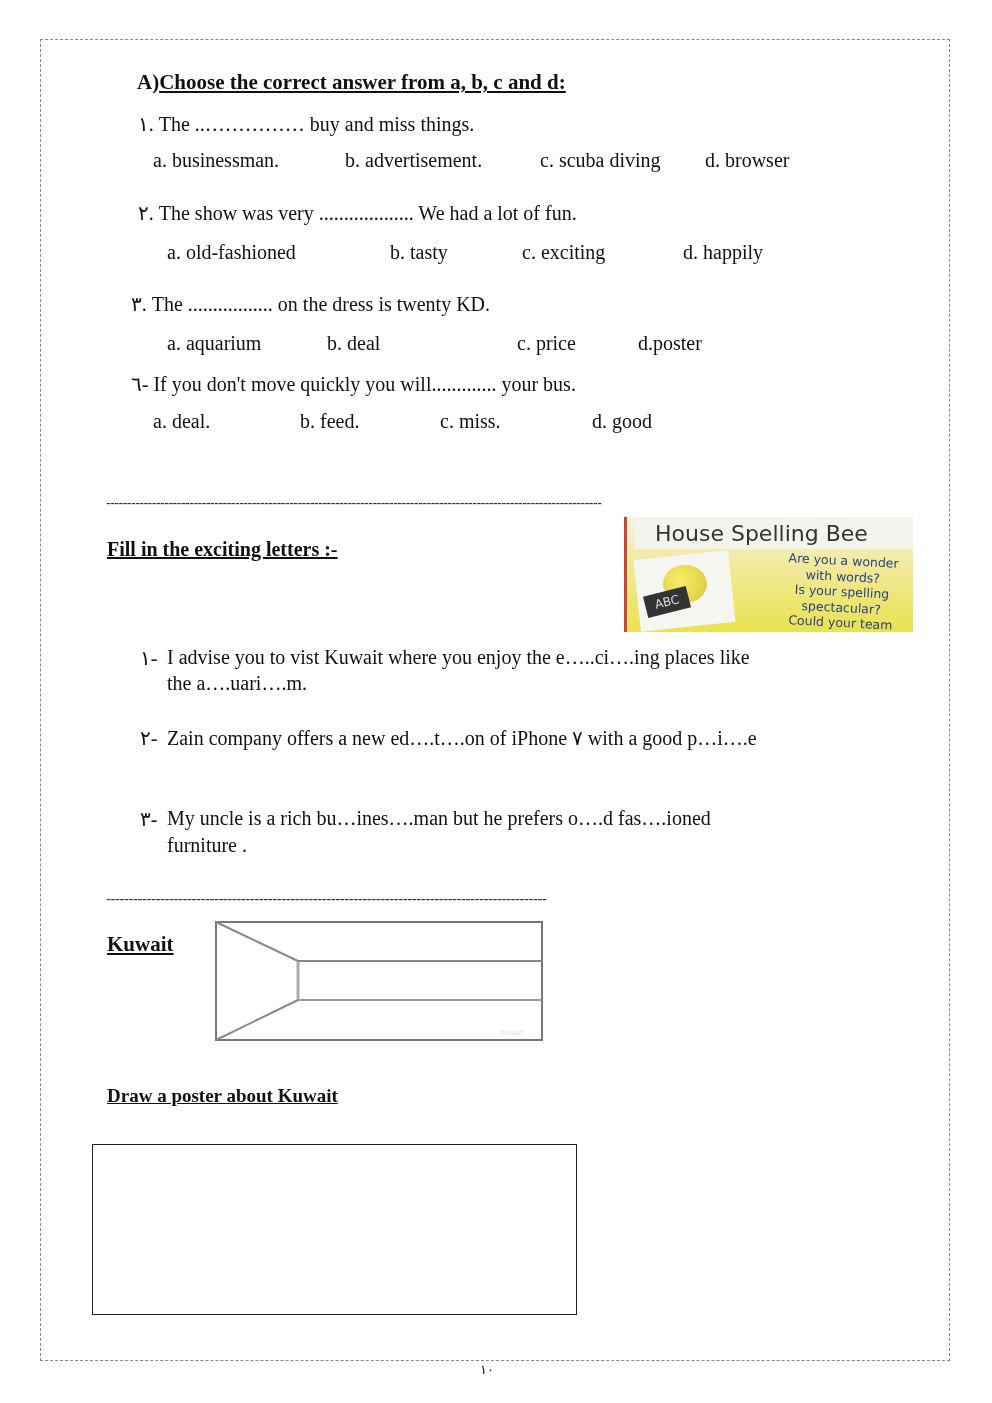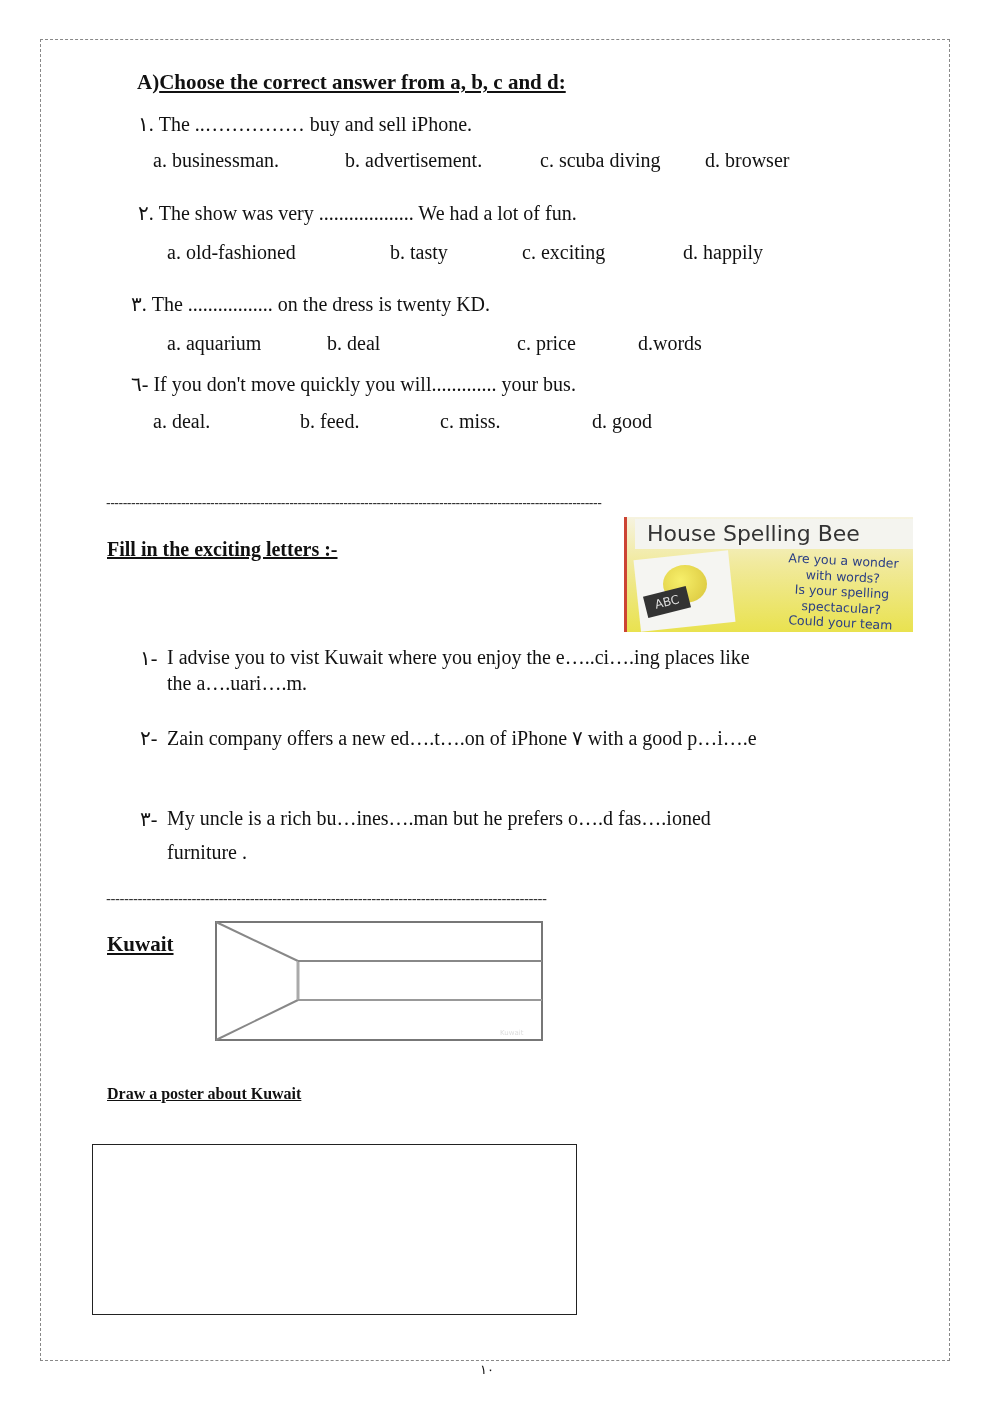--- a/index.html
+++ b/index.html
@@ -11,21 +11,21 @@
   .t20 { font-size:20px; }
   .t21 { font-size:21px; }
   .bold-u { font-weight:bold; text-decoration:underline; }
   .dashline { position:absolute; overflow:hidden; white-space:nowrap; color:#333;
               font-family:"Liberation Sans", sans-serif; font-size:14px; letter-spacing:-0.5px; }
   .poster-img { position:absolute; left:624px; top:517px; width:289px; height:115px;
                 background:linear-gradient(180deg,#f6f3e0 0%,#f1ea9e 40%,#e9e24f 100%);
                 overflow:hidden; border-left:3px solid #c43; box-sizing:border-box; }
   .poster-title { position:absolute; left:8px; top:2px; right:0; height:30px;
                   background:#f4f4ef; font-family:"DejaVu Sans", sans-serif; font-size:22px;
-                  color:#333; padding-left:12px; line-height:30px; white-space:nowrap; }
+                  color:#333; padding-left:20px; line-height:30px; white-space:nowrap; }
   .poster-card { position:absolute; left:10px; top:38px; width:95px; height:72px; background:#f5f5f2;
                  transform:rotate(-6deg); }
   .bee { position:absolute; left:36px; top:48px; width:44px; height:38px; border-radius:50%;
          background:radial-gradient(circle at 40% 40%,#f7ef6a,#d8c43a); }
   .abc { position:absolute; left:18px; top:74px; width:44px; height:22px; background:#333; color:#ddd;
          font-size:12px; text-align:center; line-height:22px; transform:rotate(-14deg);
          font-family:"DejaVu Sans", sans-serif; }
   .poster-text { position:absolute; left:130px; top:36px; width:170px; text-align:center;
                  font-family:"DejaVu Sans", sans-serif; font-size:12.5px; color:#2b3f84;
                  line-height:15.5px; transform:rotate(3deg); }
@@ -38,21 +38,21 @@
 <body>
 
 <div class="frame"></div>
 
 <div class="abs t21" style="left:137px; top:70px; font-weight:bold;">
   <span>A)</span><span class="bold-u">Choose the correct answer from a, b, c and d:</span>
 </div>
 
 <div class="abs t20" style="left:138px; top:112px;">
   <span>١.</span>
-  <span>The ..…………… buy and sell iPhone.</span>
+  <span>The ..…………… buy and miss things.</span>
 </div>
 <div class="abs t20" style="left:153px; top:149px;">a. businessman.</div>
 <div class="abs t20" style="left:345px; top:149px;">b. advertisement.</div>
 <div class="abs t20" style="left:540px; top:149px;">c. scuba diving</div>
 <div class="abs t20" style="left:705px; top:149px;">d. browser</div>
 
 <div class="abs t20" style="left:138px; top:201px;">
   <span>٢.</span>
   <span>The show was very ................... We had a lot of fun.</span>
 </div>
@@ -61,21 +61,21 @@
 <div class="abs t20" style="left:522px; top:241px;">c. exciting</div>
 <div class="abs t20" style="left:683px; top:241px;">d. happily</div>
 
 <div class="abs t20" style="left:131px; top:292px;">
   <span>٣.</span>
   <span>The ................. on the dress is twenty KD.</span>
 </div>
 <div class="abs t20" style="left:167px; top:332px;">a. aquarium</div>
 <div class="abs t20" style="left:327px; top:332px;">b. deal</div>
 <div class="abs t20" style="left:517px; top:332px;">c. price</div>
-<div class="abs t20" style="left:638px; top:332px;">d.words</div>
+<div class="abs t20" style="left:638px; top:332px;">d.poster</div>
 
 <div class="abs t20" style="left:131px; top:372px;">
   <span>٦-</span>
   <span>If you don't move quickly you will............. your bus.</span>
 </div>
 <div class="abs t20" style="left:153px; top:410px;">a. deal.</div>
 <div class="abs t20" style="left:300px; top:410px;">b. feed.</div>
 <div class="abs t20" style="left:440px; top:410px;">c. miss.</div>
 <div class="abs t20" style="left:592px; top:410px;">d. good</div>
 
@@ -99,31 +99,31 @@
 
 <div class="abs t20" style="left:140px; top:646px;">١-</div>
 <div class="abs t20" style="left:167px; top:646px;">I advise you to vist Kuwait where you enjoy the e…..ci….ing places like</div>
 <div class="abs t20" style="left:167px; top:672px;">the a….uari….m.</div>
 
 <div class="abs t20" style="left:140px; top:726px;">٢-</div>
 <div class="abs t20" style="left:167px; top:726px;">Zain company offers a new ed….t….on of  iPhone ٧ with a good p…i….e</div>
 
 <div class="abs t20" style="left:140px; top:807px;">٣-</div>
 <div class="abs t20" style="left:167px; top:807px;">My uncle is a rich bu…ines….man but he prefers  o….d fas….ioned</div>
-<div class="abs t20" style="left:167px; top:834px;margin-top:7px;">furniture .</div>
+<div class="abs t20" style="left:167px; top:834px;">furniture .</div>
 
 <div class="dashline" style="left:106px; top:890px; width:762px; font-size:15px;">--------------------------------------------------------------------------------------------------</div>
 
 <div class="abs t21 bold-u" style="left:107px; top:932px;">Kuwait</div>
 <svg class="flag" viewBox="0 0 328 120">
   <rect x="1" y="1" width="326" height="118" fill="#fff" stroke="#777" stroke-width="2"></rect>
   <line x1="1" y1="1" x2="83" y2="40" stroke="#888" stroke-width="2"></line>
   <line x1="1" y1="119" x2="83" y2="79" stroke="#888" stroke-width="2"></line>
   <line x1="83" y1="40" x2="83" y2="79" stroke="#aaa" stroke-width="3"></line>
   <line x1="83" y1="40" x2="327" y2="40" stroke="#888" stroke-width="2"></line>
   <line x1="83" y1="79" x2="327" y2="79" stroke="#999" stroke-width="2"></line>
   <text x="285" y="114" font-size="7" fill="#ddd" font-family="DejaVu Sans, sans-serif">Kuwait</text>
 </svg>
 
-<div class="abs bold-u" style="left:107px; top:1085px; font-size:16px;">Draw  a poster about Kuwait</div>
+<div class="abs bold-u" style="left:107px; top:1085px; font-size:19px;">Draw  a poster about Kuwait</div>
 <div class="poster-box"></div>
 
 <div class="pagenum">١٠</div>
 
 </body></html>

